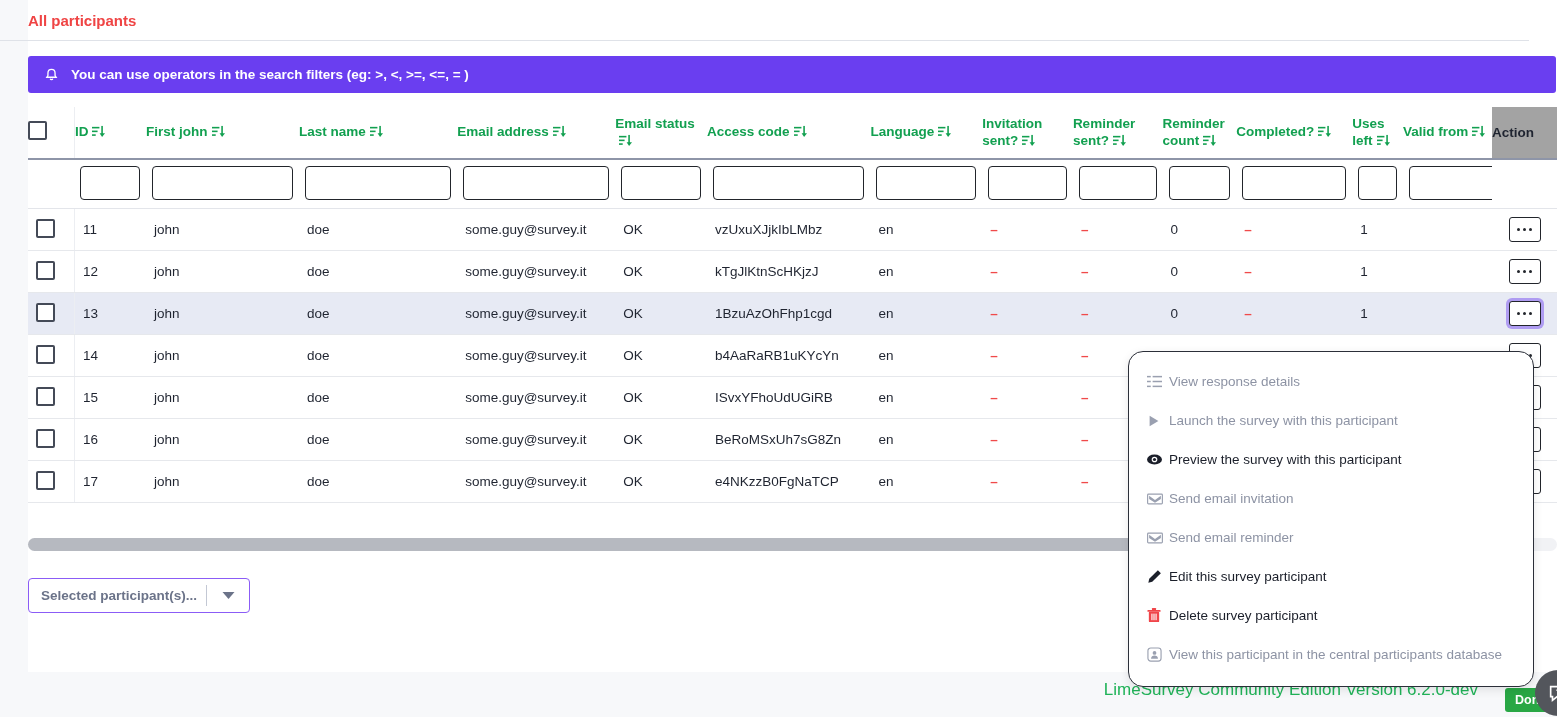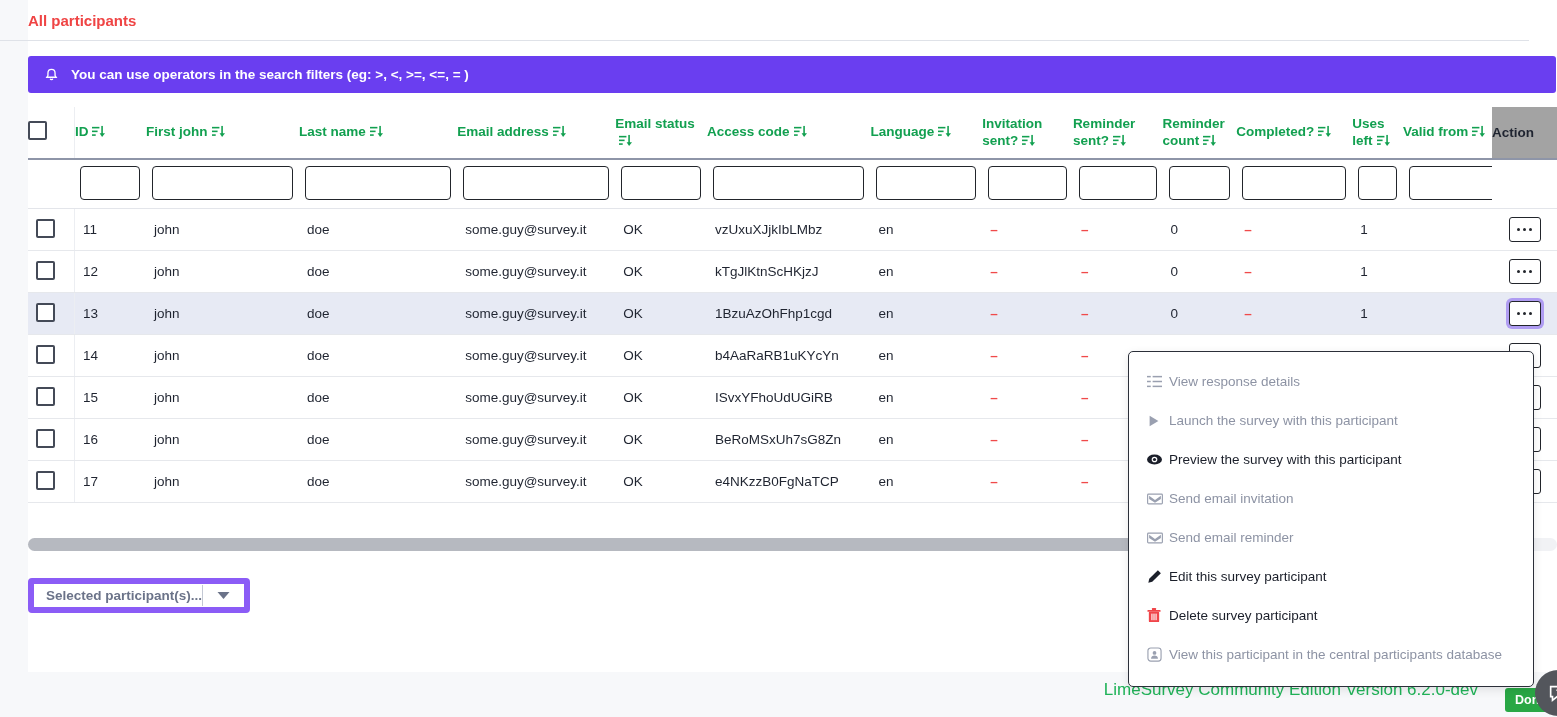--- a/index.html
+++ b/index.html
@@ -184,21 +184,21 @@
     width: 1438px; height: 13px;
     background: #b6b9c0;
     border-radius: 7px;
   }
 
   
   .bulk-select {
     position: absolute;
     left: 0px; top: 578px;
     width: 222px; height: 35px;
-    border: 6px solid #8b5cf6;
+    border: 1px solid #8b5cf6;
     border-radius: 4px;
     background: #fff;
     display: flex;
     align-items: center;
     cursor: pointer;
   }
   .bulk-select .label {
     flex: 1;
     padding-left: 12px;
     color: #6b7389;
@@ -214,21 +214,21 @@
     display: flex; align-items: center; justify-content: center;
   }
 
   
   .menu {
     position: absolute;
     left: 1128px; top: 351px;
     width: 406px;
     background: #ffffff;
     border: 1px solid #2b2f39;
-    border-radius: 5px;
+    border-radius: 15px;
     padding: 10px 0 12px 0;
     box-shadow: 0 3px 10px rgba(0,0,0,0.10);
     z-index: 40;
   }
   .menu-item {
     display: flex;
     align-items: center;
     height: 39px;
     padding: 0 14px 0 18px;
     font-size: 13.5px;

